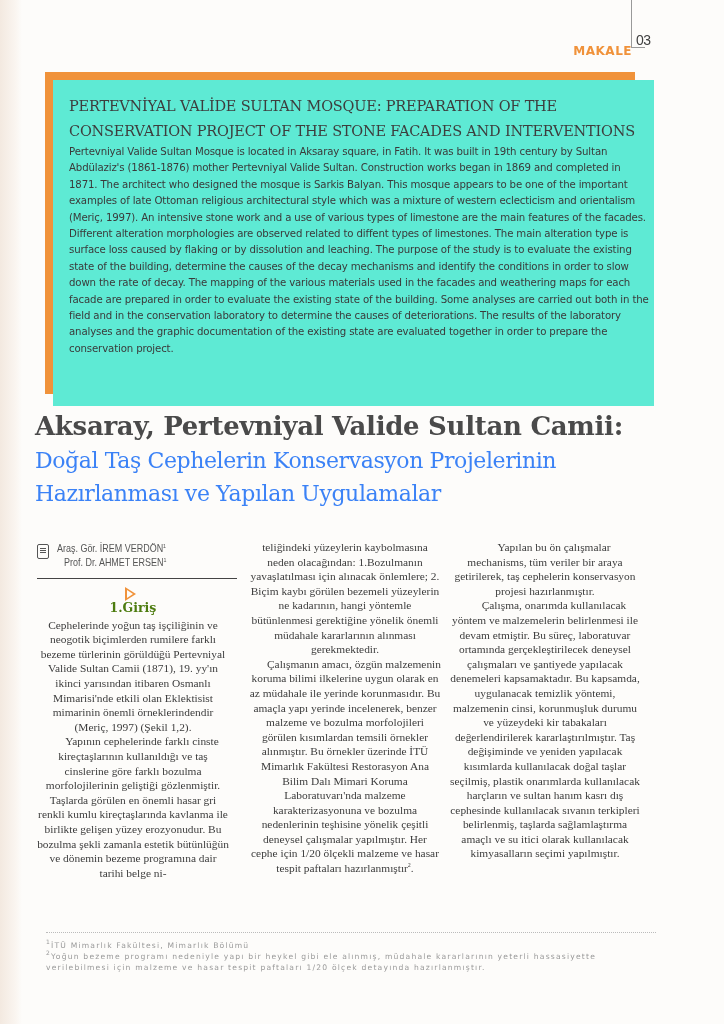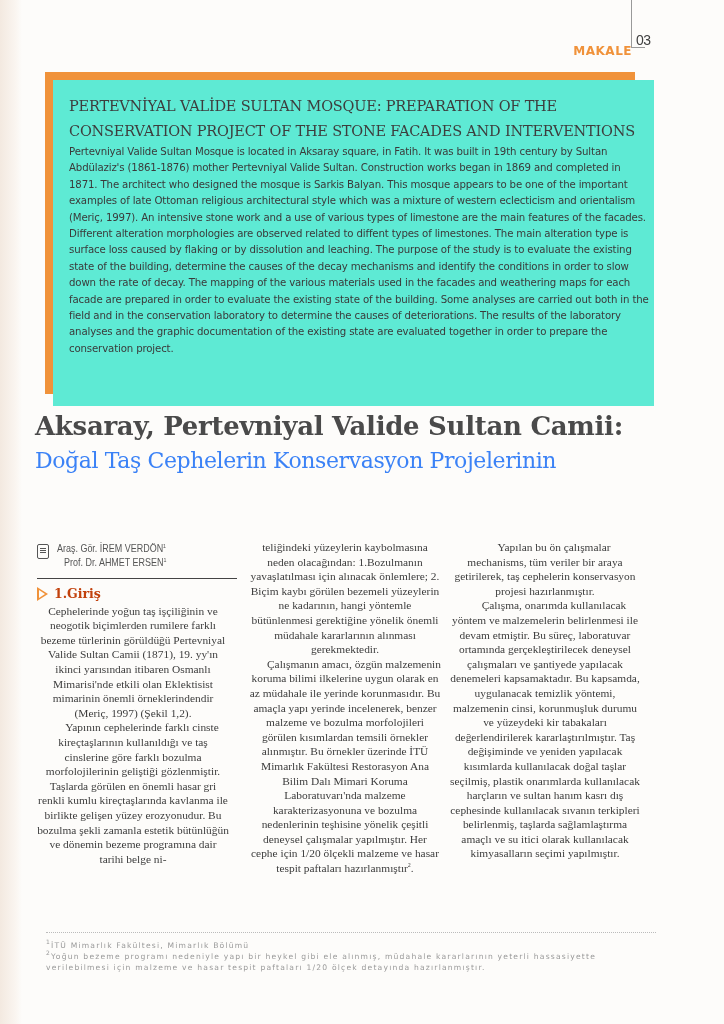--- a/index.html
+++ b/index.html
@@ -89,21 +89,21 @@
     background: #555; box-shadow: 0 2px 0 #555, 0 4px 0 #555;
   }
   .author-list {
     position: absolute; left: 20px; top: 2px;
     font-family: "Liberation Sans", sans-serif; font-size: 10.2px; color: #555;
     line-height: 14px; transform: scaleX(0.88); transform-origin: left;
   }
   .author-list div:nth-child(2) { padding-left: 8px; }
   .section-heading {
     font-family: "DejaVu Serif", serif; font-weight: bold; font-size: 12.5px;
-    color: #c2410c; margin: 2px 0 2px 0; display: flex; align-items: center;
+    color: #4d7c0f; margin: 2px 0 2px 0; display: flex; align-items: center; flex-direction: column;
   }
   .tri-icon {
     width: 0; height: 0; margin-right: 6px;
     border-top: 7px solid transparent; border-bottom: 7px solid transparent;
     border-left: 11px solid #f0923a; position: relative;
   }
   .tri-icon::after {
     content: ""; position: absolute; left: -9px; top: -4px;
     border-top: 4px solid transparent; border-bottom: 4px solid transparent;
     border-left: 6px solid #fdfcfa;
@@ -136,20 +136,21 @@
   <div class="summary-inner">
     <p class="summary-title">PERTEVNİYAL VALİDE SULTAN MOSQUE: PREPARATION OF THE</p>
     <p class="summary-title">CONSERVATION PROJECT OF THE STONE FACADES AND INTERVENTIONS</p>
     <p class="summary-text">Pertevniyal Valide Sultan Mosque is located in Aksaray square, in Fatih. It was built in 19th century by Sultan Abdülaziz's (1861-1876)  mother Pertevniyal Valide Sultan. Construction works began in 1869 and completed in 1871. The architect who designed the mosque is Sarkis Balyan. This mosque appears to be one of the important examples of late Ottoman religious architectural style which was a mixture of western eclecticism and orientalism (Meriç, 1997).  An intensive stone work and a use of various types of limestone are the main features of the facades. Different alteration morphologies are observed related to diffent types of limestones. The main alteration type is surface loss caused by flaking or by dissolution and leaching. The purpose of the study is to evaluate the existing state of the building, determine the causes of the decay mechanisms and identify the conditions in order to slow down the rate of decay. The mapping of the various materials used in the facades and weathering maps for each facade are prepared in order to evaluate the existing state of the building. Some analyses are carried out both in the field and  in the conservation laboratory to determine the causes of deteriorations. The results of the laboratory analyses and the graphic documentation of the existing state are evaluated together in order to prepare the conservation project.</p>
   </div>
 </div>
 
 <div class="main-title">
   <div class="main-title-line1">Aksaray, Pertevniyal Valide Sultan Camii:</div>
   <div class="main-title-line2">Doğal Taş Cephelerin Konservasyon Projelerinin</div>
+  <div class="main-title-line3">Hazırlanması ve Yapılan Uygulamalar</div>
 </div>
 
 <div class="col col1">
   <div class="authors">
     <span class="doc-icon"></span>
     <div class="author-list">
       <div><span>Araş. Gör. İREM VERDÖN</span><sup>1</sup></div>
       <div><span>Prof. Dr. AHMET ERSEN</span><sup>1</sup></div>
     </div>
   </div>

